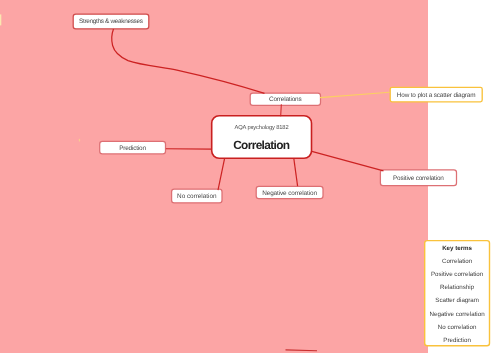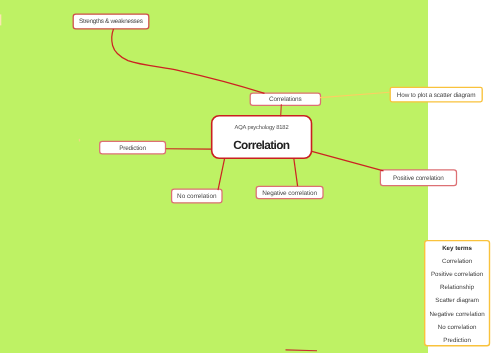--- a/index.html
+++ b/index.html
@@ -1,21 +1,21 @@
 <!DOCTYPE html>
 <html><head>
 <meta charset="utf-8">
 <title>Correlation mind map</title>
 <style>
   html,body{margin:0;padding:0;background:#ffffff;}
   body{width:500px;height:353px;overflow:hidden;
        font-family:"Liberation Sans",sans-serif;
        -webkit-font-smoothing:antialiased;
        text-rendering:geometricPrecision;}
-  #canvas{position:relative;width:428px;height:353px;background:#bef264;}
+  #canvas{position:relative;width:428px;height:353px;background:#fca5a5;}
   svg.links{position:absolute;left:0;top:0;width:500px;height:353px;}
 
   .node{position:absolute;box-sizing:border-box;background:transparent;
         display:flex;align-items:center;justify-content:center;
         white-space:nowrap;color:#474747;font-size:6.4px;}
   .node span{letter-spacing:inherit;position:relative;top:0.6px;}
 
   .root{position:absolute;box-sizing:border-box;background:transparent;
         display:flex;flex-direction:column;align-items:center;
         justify-content:flex-start;padding-top:9.5px;}

